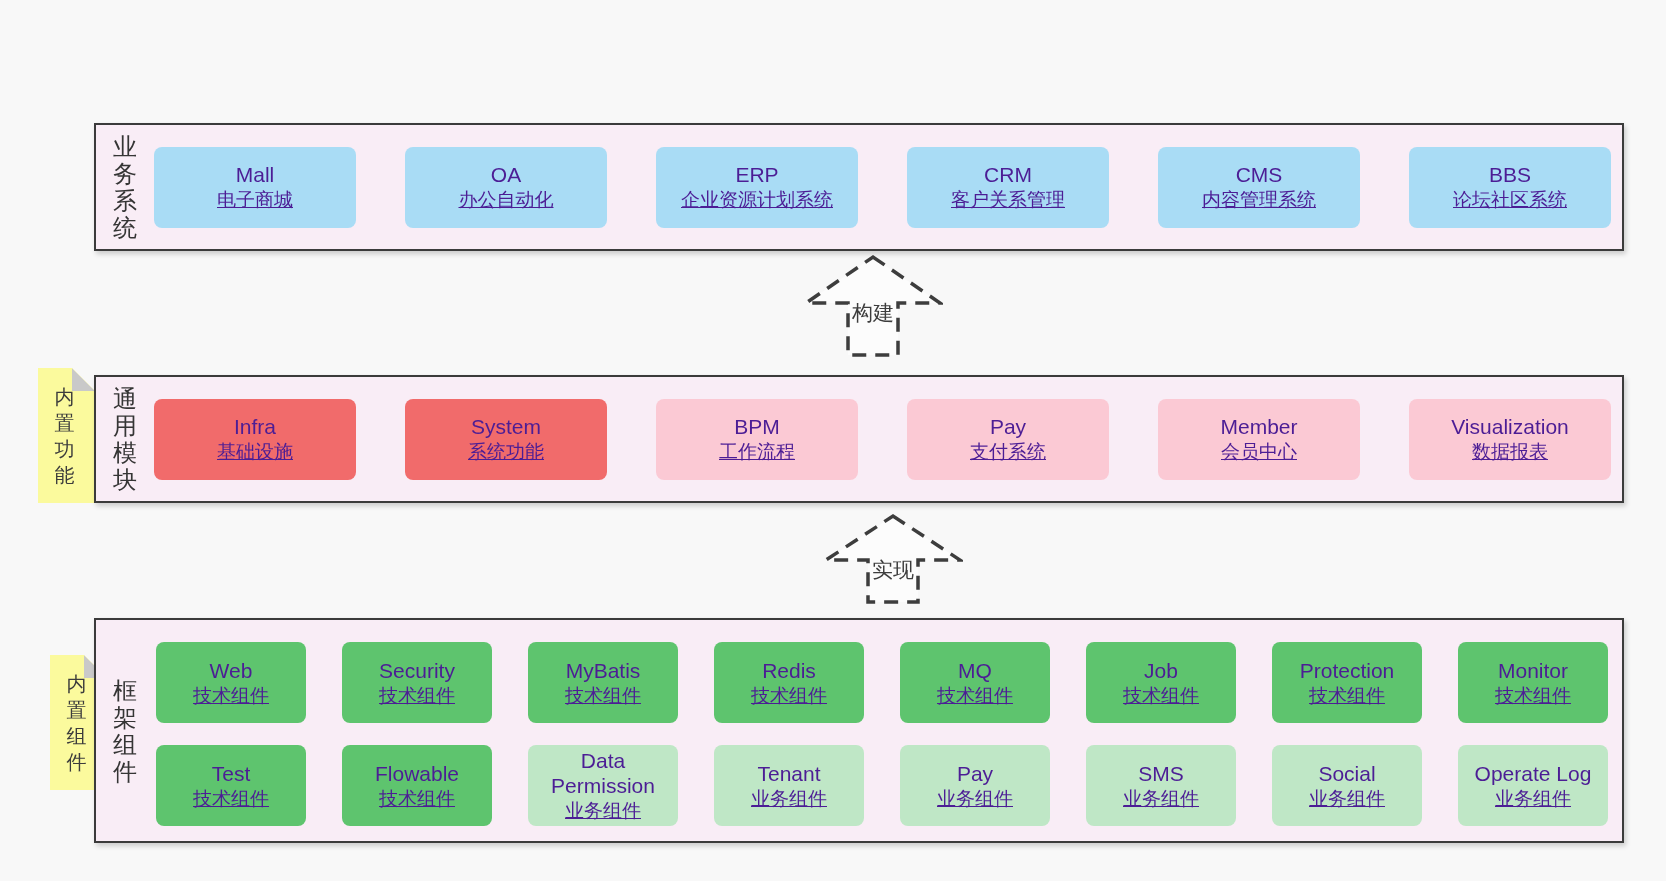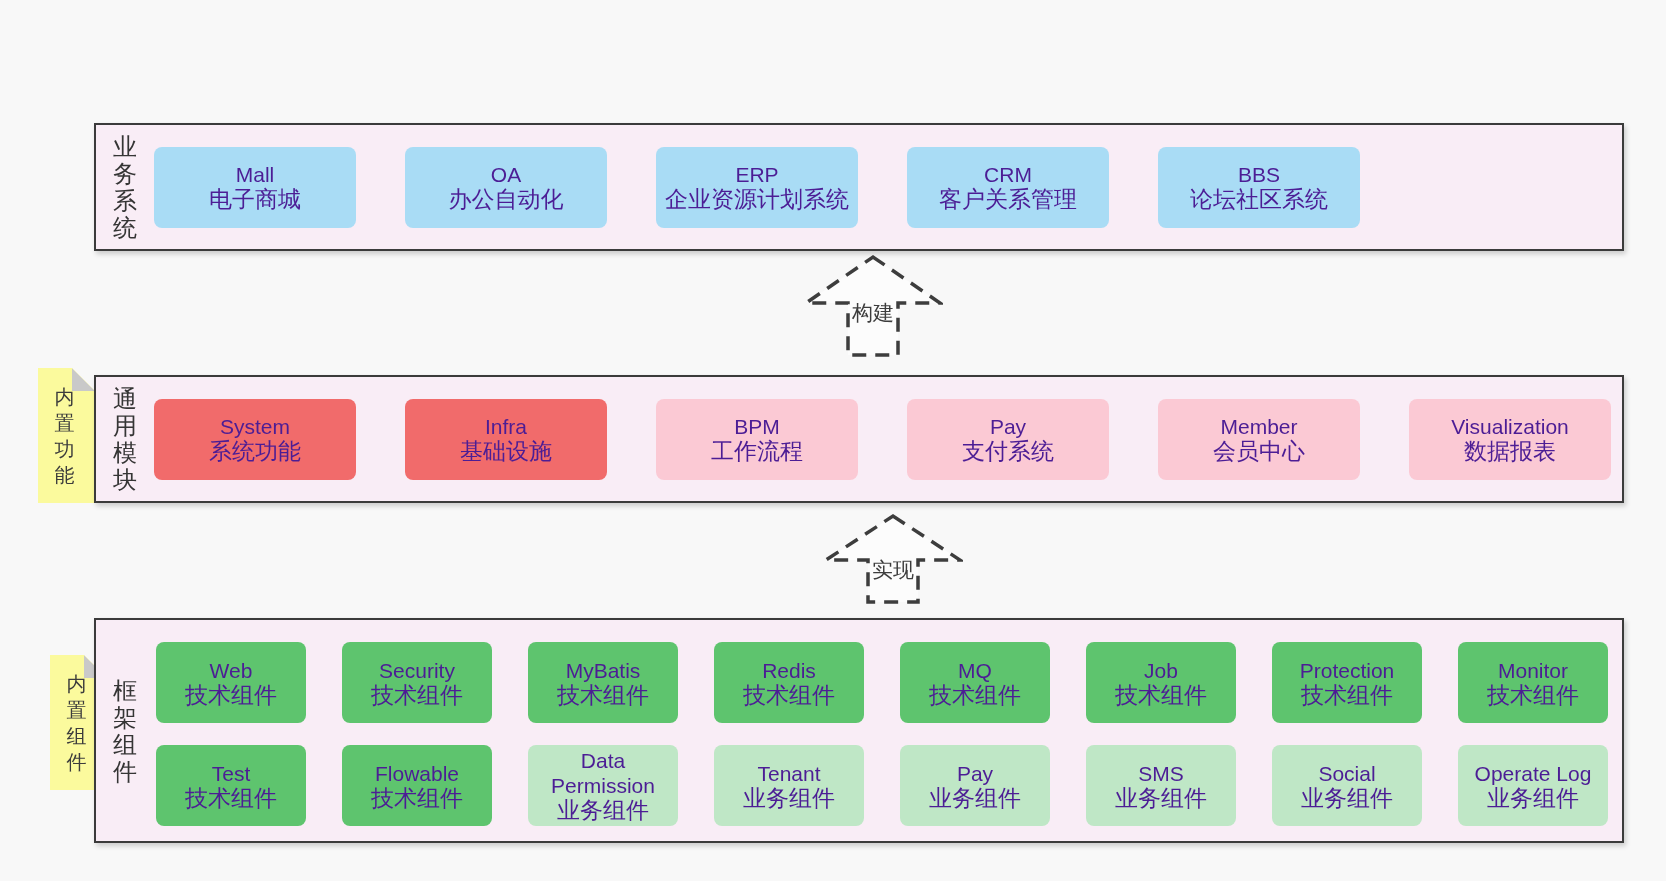--- a/index.html
+++ b/index.html
@@ -43,21 +43,21 @@
     position:absolute; left:60px; display:flex; gap:36px;
   }
   .c-row1{top:22px;} .c-row2{top:125px;}
 
   .box{
     width:202px; height:81px; border-radius:8px;
     display:flex; flex-direction:column; justify-content:center; align-items:center;
     text-align:center; color:#4c1d95; padding:2px 6px;
   }
   .box .en{font-size:21px; line-height:25px;}
-  .box .zh{font-size:23px; line-height:25px;}
+  .box .zh{font-size:19px; line-height:25px;text-decoration:underline;}
   .box.sm{width:150px;}
   .blue{background:var(--blue);} .red{background:var(--red);}
   .pink{background:var(--pink);} .green{background:var(--green);}
   .green-light{background:var(--green_light);}
 
   .sticky{
     position:absolute; left:38px; width:57px; height:135px;
     background:var(--sticky); z-index:1;
     clip-path:polygon(0 0, calc(100% - 23px) 0, 100% 23px, 100% 100%, 0 100%);
     box-shadow:1px 2px 3px rgba(0,0,0,0.15);
@@ -111,42 +111,46 @@
     </div>
     <div class="box blue">
       <div class="en">ERP</div>
       <div class="zh">企业资源计划系统</div>
     </div>
     <div class="box blue">
       <div class="en">CRM</div>
       <div class="zh">客户关系管理</div>
     </div>
     <div class="box blue">
+      <div class="en">CMS</div>
+      <div class="zh">内容管理系统</div>
+    </div>
+    <div class="box blue">
       <div class="en">BBS</div>
       <div class="zh">论坛社区系统</div>
     </div>
   </div>
 </div>
 
 <svg class="arrow" style="left:803px;top:254px;" width="140" height="104" viewBox="0 0 140 104">
   <polygon points="70,3 137,49 95,49 95,101 45,101 45,49 3,49" fill="var(--arrow_fill)" stroke="var(--arrow)" stroke-width="3.5" stroke-dasharray="14 9"></polygon>
   <rect x="48" y="43" width="44" height="30" fill="var(--arrow_fill)"></rect>
   <text x="70" y="66" text-anchor="middle">构建</text>
 </svg>
 
 <div class="panel" id="panel-modules">
   <div class="side-label">通用模块</div>
   <div class="row">
     <div class="box red">
+      <div class="en">Infra</div>
+      <div class="zh">基础设施</div>
+    </div>
+    <div class="box red">
       <div class="en">System</div>
       <div class="zh">系统功能</div>
-    </div>
-    <div class="box red">
-      <div class="en">Infra</div>
-      <div class="zh">基础设施</div>
     </div>
     <div class="box pink">
       <div class="en">BPM</div>
       <div class="zh">工作流程</div>
     </div>
     <div class="box pink">
       <div class="en">Pay</div>
       <div class="zh">支付系统</div>
     </div>
     <div class="box pink">

